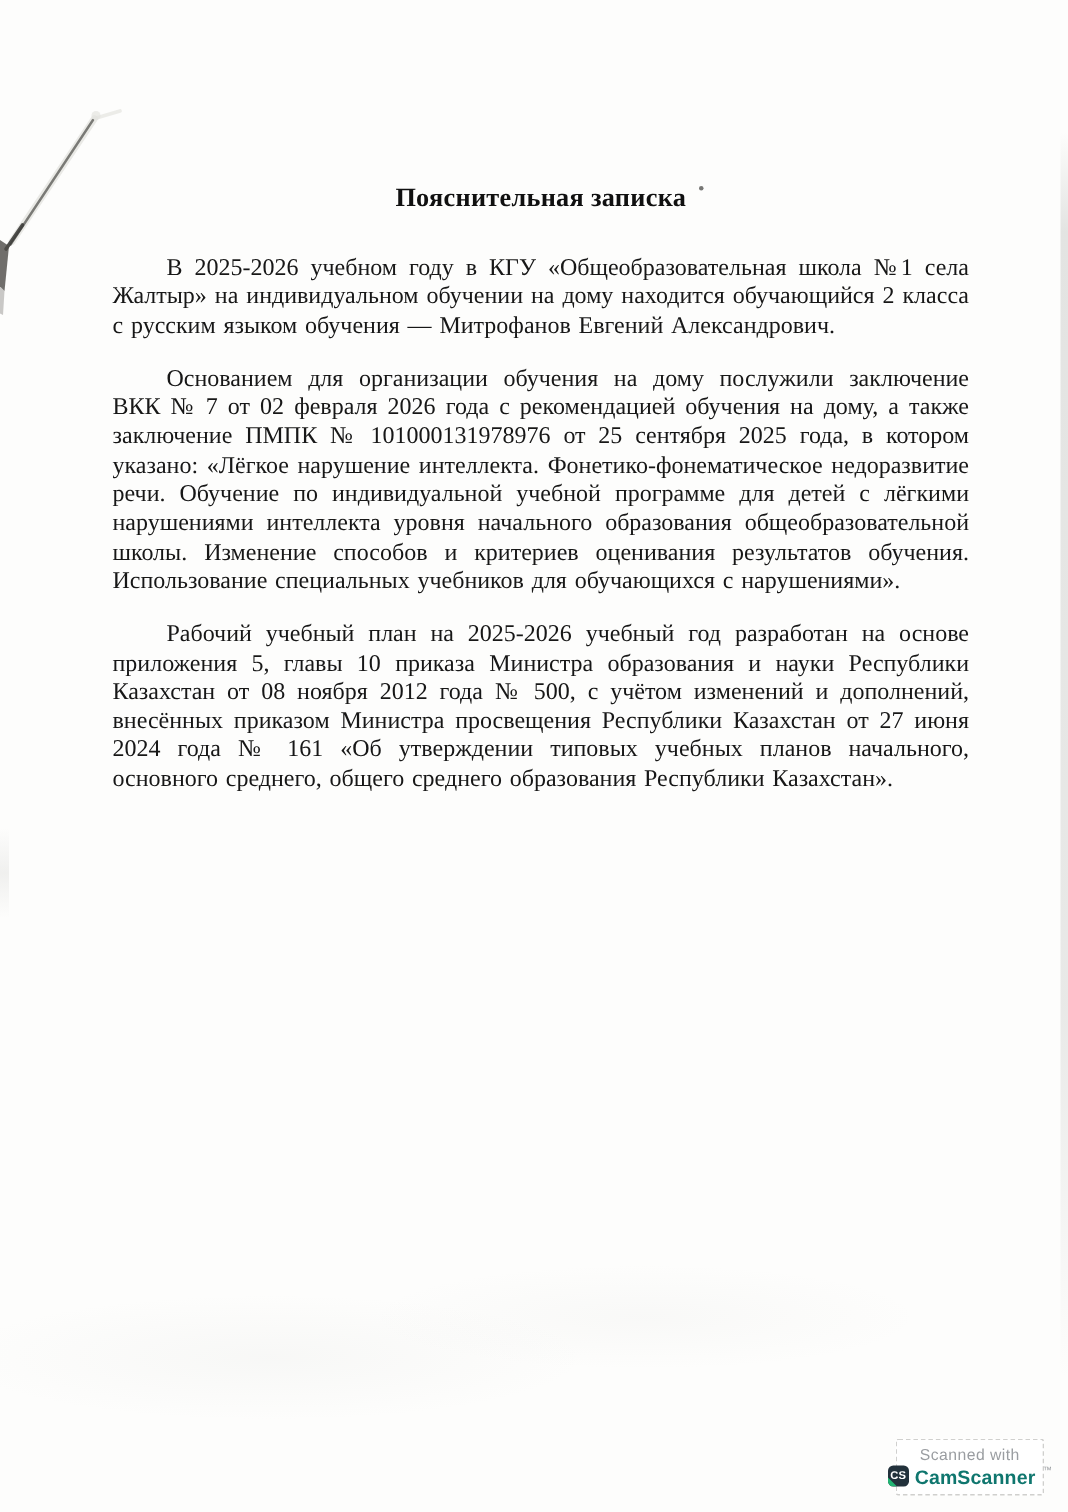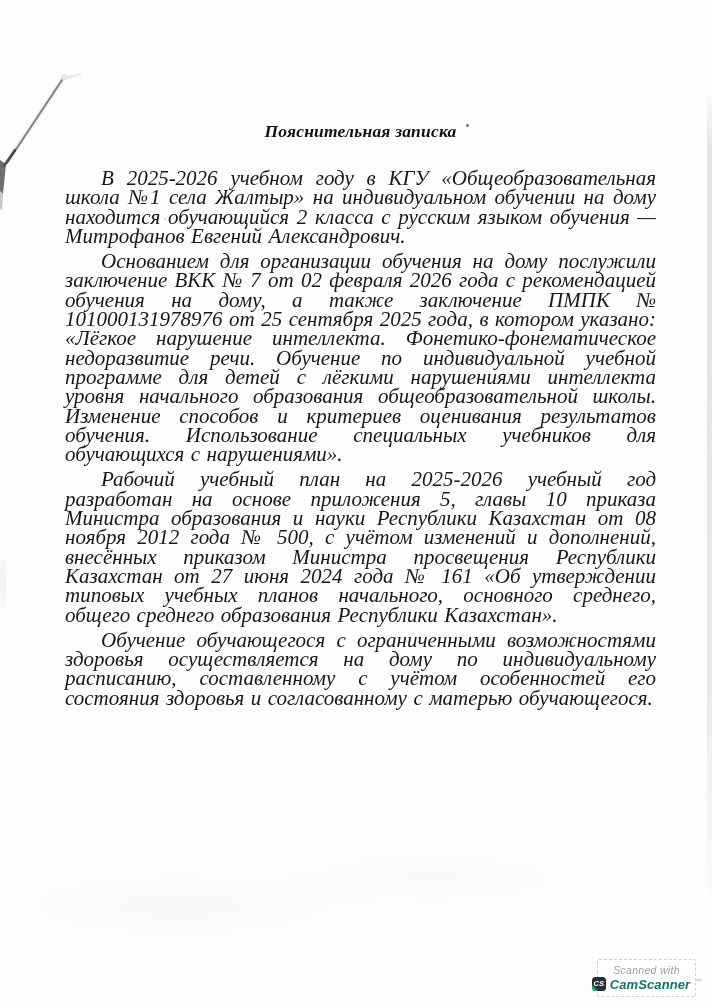--- a/index.html
+++ b/index.html
@@ -17,42 +17,41 @@
     overflow: hidden;
     font-family: "Liberation Serif", serif;
   }
   .scan {
     position: relative;
     width: 712px; height: 1008px;
     background:
       radial-gradient(ellipse 300px 60px at 180px 905px, rgba(175,178,172,0.07), rgba(175,178,172,0) 70%),
       radial-gradient(ellipse 260px 50px at 430px 878px, rgba(175,178,172,0.06), rgba(175,178,172,0) 70%),
       var(--page-bg);
-    font-style: italic;
   }
 
   
   .doc {
     position: absolute;
     left: 59px; top: 120px;
     width: 603px;
   }
   .doc h1 {
     margin: 0 0 27px 0;
     font-family: "Liberation Serif", serif;
     font-size: 17.5px;
     line-height: 22px;
     font-weight: bold;
     text-align: center;
     color: #101010;
     letter-spacing: 0.2px;
   }
   .doc p {
-    margin: 6px;
-    font-size: 21px;
+    margin: 16px;
+    font-size: 16px;
     line-height: 19.3px;
     color: var(--ink);
     text-align: justify;
     text-indent: 36px;
     word-spacing: 1.2px;
   }
 
   
   .fold {
     position: absolute; left: 0; top: 60px;
@@ -174,21 +173,20 @@
   <span class="speck s1"></span>
   <span class="speck s2"></span>
   <div class="edge-right"></div>
   <div class="edge-left"></div>
 
   <main class="doc">
     <h1>Пояснительная записка</h1>
     <p>В 2025-2026 учебном году в КГУ «Общеобразовательная школа №1 села Жалтыр» на индивидуальном обучении на дому находится обучающийся 2 класса с русским языком обучения — Митрофанов Евгений Александрович.</p>
     <p>Основанием для организации обучения на дому послужили заключение ВКК № 7 от 02 февраля 2026 года с рекомендацией обучения на дому, а также заключение ПМПК № 101000131978976 от 25 сентября 2025 года, в котором указано: «Лёгкое нарушение интеллекта. Фонетико-фонематическое недоразвитие речи. Обучение по индивидуальной учебной программе для детей с лёгкими нарушениями интеллекта уровня начального образования общеобразовательной школы. Изменение способов и критериев оценивания результатов обучения. Использование специальных учебников для обучающихся с нарушениями».</p>
     <p>Рабочий учебный план на 2025-2026 учебный год разработан на основе приложения 5, главы 10 приказа Министра образования и науки Республики Казахстан от 08 ноября 2012 года № 500, с учётом изменений и дополнений, внесённых приказом Министра просвещения Республики Казахстан от 27 июня 2024 года № 161 «Об утверждении типовых учебных планов начального, основного среднего, общего среднего образования Республики Казахстан».</p>
-    <p>Обучение обучающегося с ограниченными возможностями здоровья осуществляется на дому по индивидуальному расписанию, составленному с учётом особенностей его состояния здоровья и согласованному с матерью обучающегося.</p>
   </main>
 
   <div class="cam-badge">
     <div class="cam-line1">Scanned with</div>
     <div class="cam-row">
       <span class="cs-logo">
         <span>CS</span>
         <i class="leaf"></i>
       </span>
       <span class="cam-brand">CamScanner</span>

